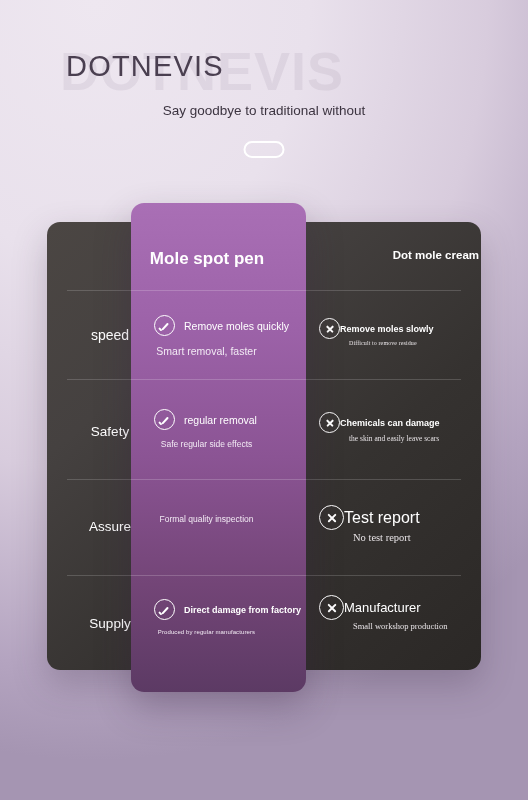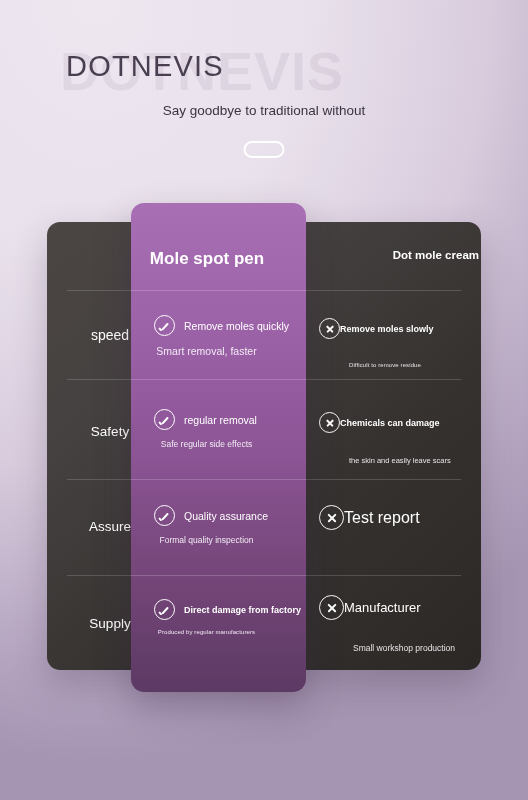--- a/index.html
+++ b/index.html
@@ -67,21 +67,21 @@
     white-space:nowrap;
   }
 
   
   .cell-compare { position:absolute; left:272px; width:160px; }
   .cell-compare .line-main {
     display:flex; align-items:center; 
     color:#FFFFFF; white-space:nowrap;
   }
   .cell-compare .line-sub {
-    color:#E7E3E6; line-height:1.55; margin-top:22px;
+    color:#E7E3E6; line-height:1.55; margin-top:0;font-family:Liberation Serif, serif;
   }
 
   
   .icon-circ {
     flex:0 0 auto; width:21px; height:21px; border-radius:50%;
     border:1.7px solid #FFFFFF; position:relative;
   }
   .icon-circ.big { width:25px; height:25px; border-width:1.8px; }
   .icon-circ::before, .icon-circ::after {
     content:""; position:absolute; background:#FFFFFF;
@@ -181,20 +181,21 @@
       <span>Chemicals can damage</span>
     </div>
     <div class="line-sub sub-small" style="padding-left:30px;">the skin and easily leave scars</div>
   </div>
 
   <div class="cell-compare" style="top:283px;">
     <div class="line-main main-xl">
       <span class="icon-circ big icon-x"></span>
       <span>Test report</span>
     </div>
+    <div class="line-sub sub-reg" style="padding-left:34px;">No test report</div>
   </div>
 
   <div class="cell-compare" style="top:373px;">
     <div class="line-main main-lg">
       <span class="icon-circ big icon-x"></span>
       <span>Manufacturer</span>
     </div>
     <div class="line-sub sub-mid" style="padding-left:34px;">Small workshop production</div>
   </div>
 </div>
@@ -217,24 +218,20 @@
 
   <div class="cell-product" style="top:206px;">
     <div class="line-main main-md">
       <span class="icon-circ icon-check"></span>
       <span>regular removal</span>
     </div>
     <div class="line-sub sub-mid">Safe regular side effects</div>
   </div>
 
   <div class="cell-product" style="top:302px;">
-    <div class="line-main main-md">
-      <span class="icon-circ icon-check"></span>
-      <span>Quality assurance</span>
-    </div>
     <div class="line-sub sub-mid">Formal quality inspection</div>
   </div>
 
   <div class="cell-product" style="top:396px;">
     <div class="line-main main-sm">
       <span class="icon-circ icon-check"></span>
       <span>Direct damage from factory</span>
     </div>
     <div class="line-sub sub-tiny">Produced by regular manufacturers</div>
   </div>

